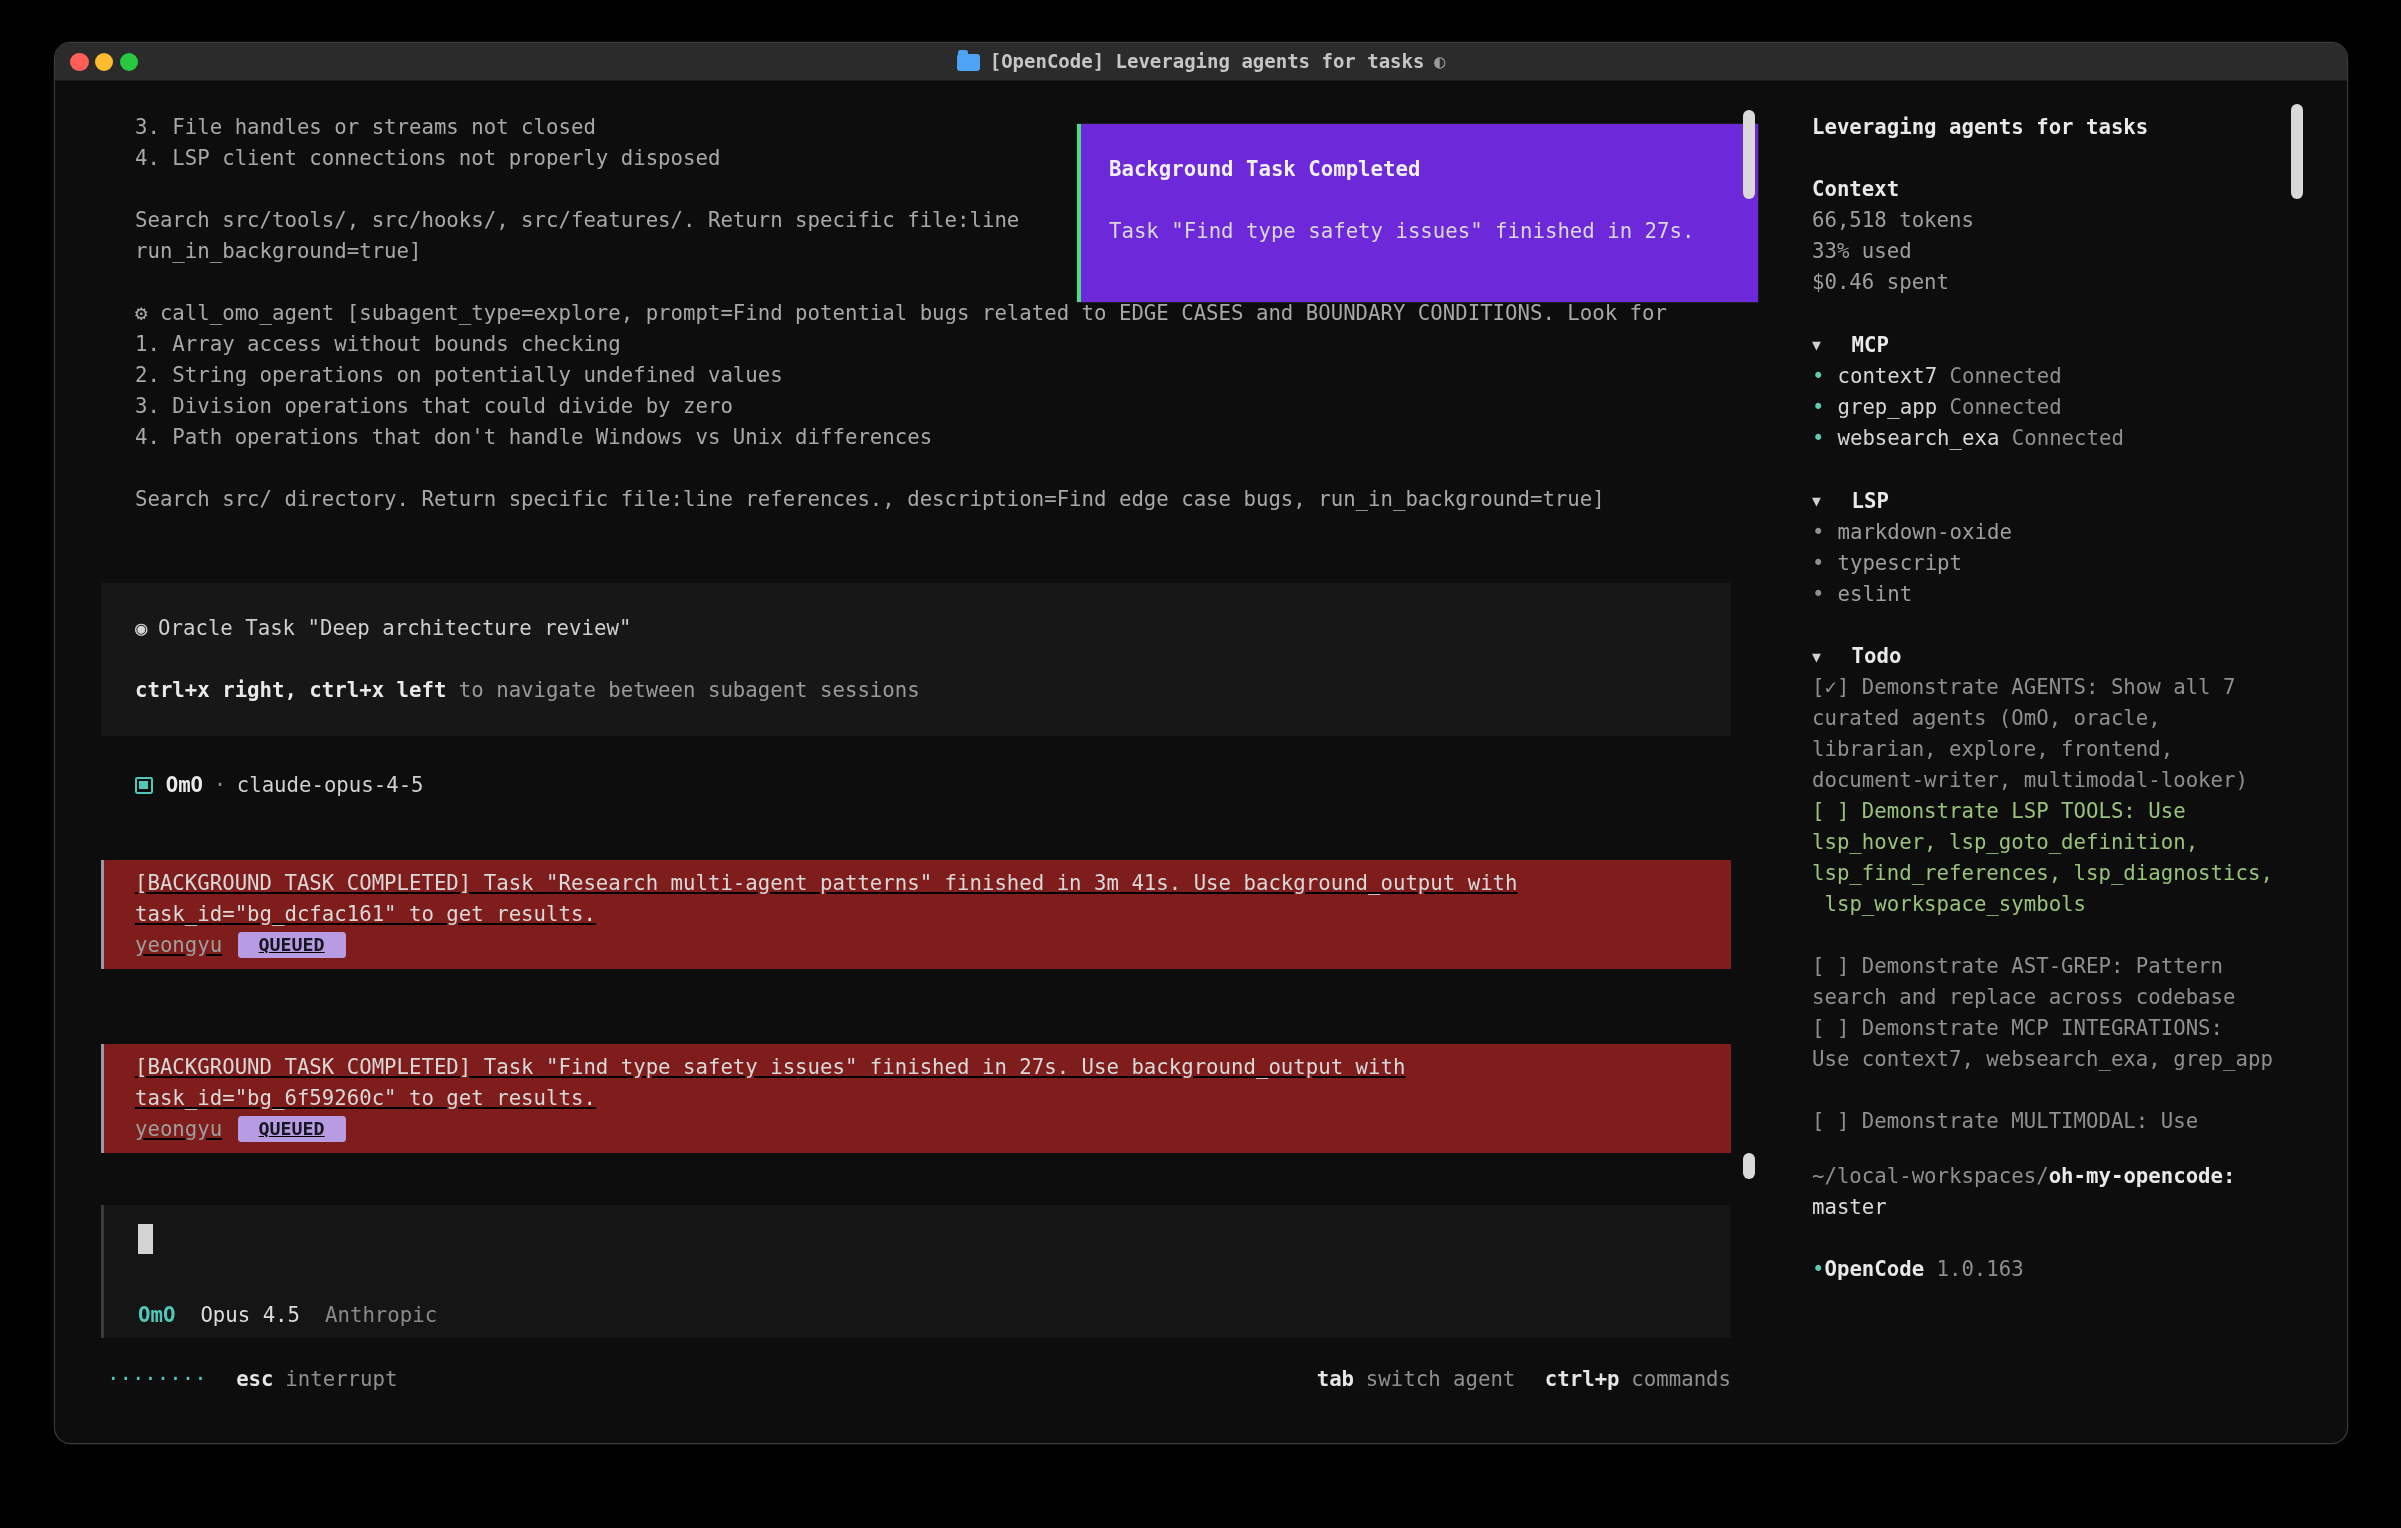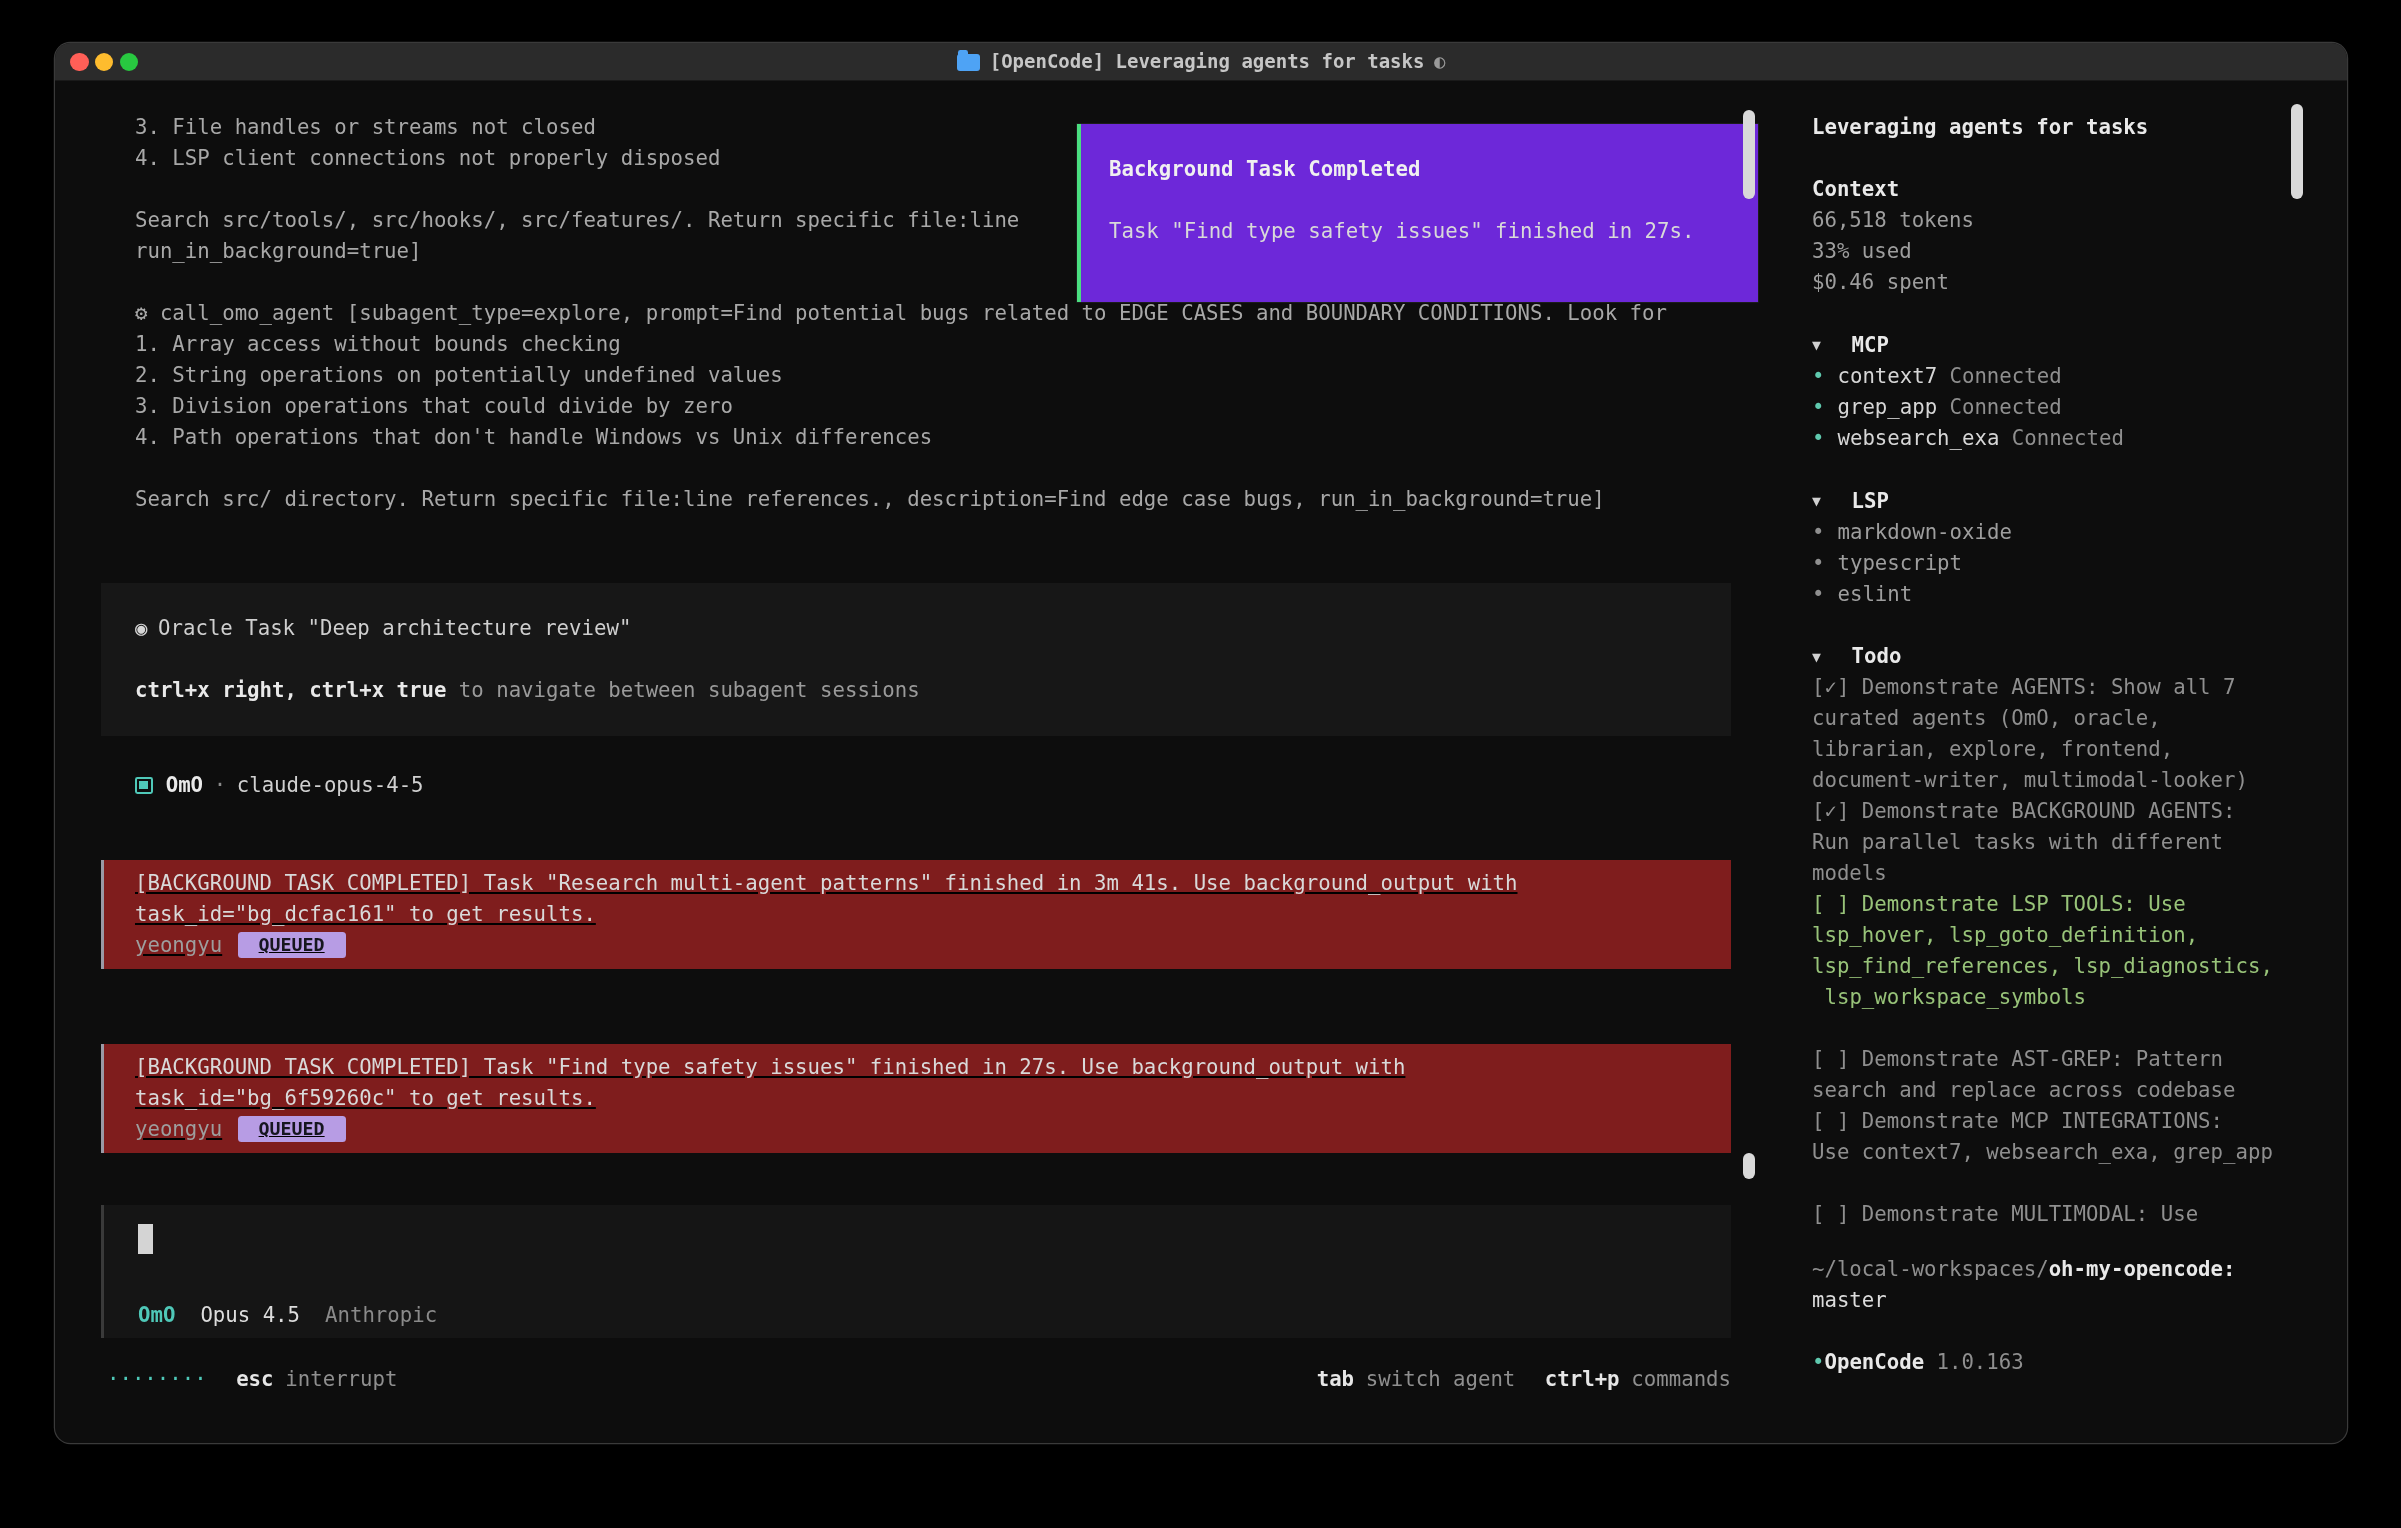--- a/index.html
+++ b/index.html
@@ -129,21 +129,21 @@
     <div class="notif-spacer"></div>
     <div class="notif-body">Task "Find type safety issues" finished in 27s.</div>
   </div>
 
   <div class="oracle-box">
     <div class="oracle-title">
       <span class="oracle-icon">◉</span><span>Oracle Task "Deep architecture review"</span>
     </div>
     <div class="oracle-spacer"></div>
     <div class="oracle-shortcut">
-      <span class="keys">ctrl+x right, ctrl+x true</span><span class="rest"> to navigate between subagent sessions</span>
+      <span class="keys">ctrl+x right, ctrl+x left</span><span class="rest"> to navigate between subagent sessions</span>
     </div>
   </div>
 
   <div class="agent-line">
     <span class="agent-icon"></span>
     <span class="agent-name">OmO</span>
     <span class="agent-sep">·</span>
     <span class="agent-model">claude-opus-4-5</span>
   </div>
 
@@ -230,23 +230,20 @@
       <span class="bullet bullet-gray">•</span><span class="lsp-name">eslint</span>
     </div>
 
     <div class="sb-row section-heading">
       <span class="tri">▼</span><span class="sec-label">Todo</span>
     </div>
     <pre class="todo-item done">[✓] Demonstrate AGENTS: Show all 7
 curated agents (OmO, oracle,
 librarian, explore, frontend,
 document-writer, multimodal-looker)</pre>
-    <pre class="todo-item done">[✓] Demonstrate BACKGROUND AGENTS:
-Run parallel tasks with different
-models</pre>
     <pre class="todo-item active">[ ] Demonstrate LSP TOOLS: Use
 lsp_hover, lsp_goto_definition,
 lsp_find_references, lsp_diagnostics,
  lsp_workspace_symbols</pre>
     <pre class="todo-item pending gap">[ ] Demonstrate AST-GREP: Pattern
 search and replace across codebase</pre>
     <pre class="todo-item pending">[ ] Demonstrate MCP INTEGRATIONS:
 Use context7, websearch_exa, grep_app</pre>
     <pre class="todo-item pending gap">[ ] Demonstrate MULTIMODAL: Use</pre>
 

